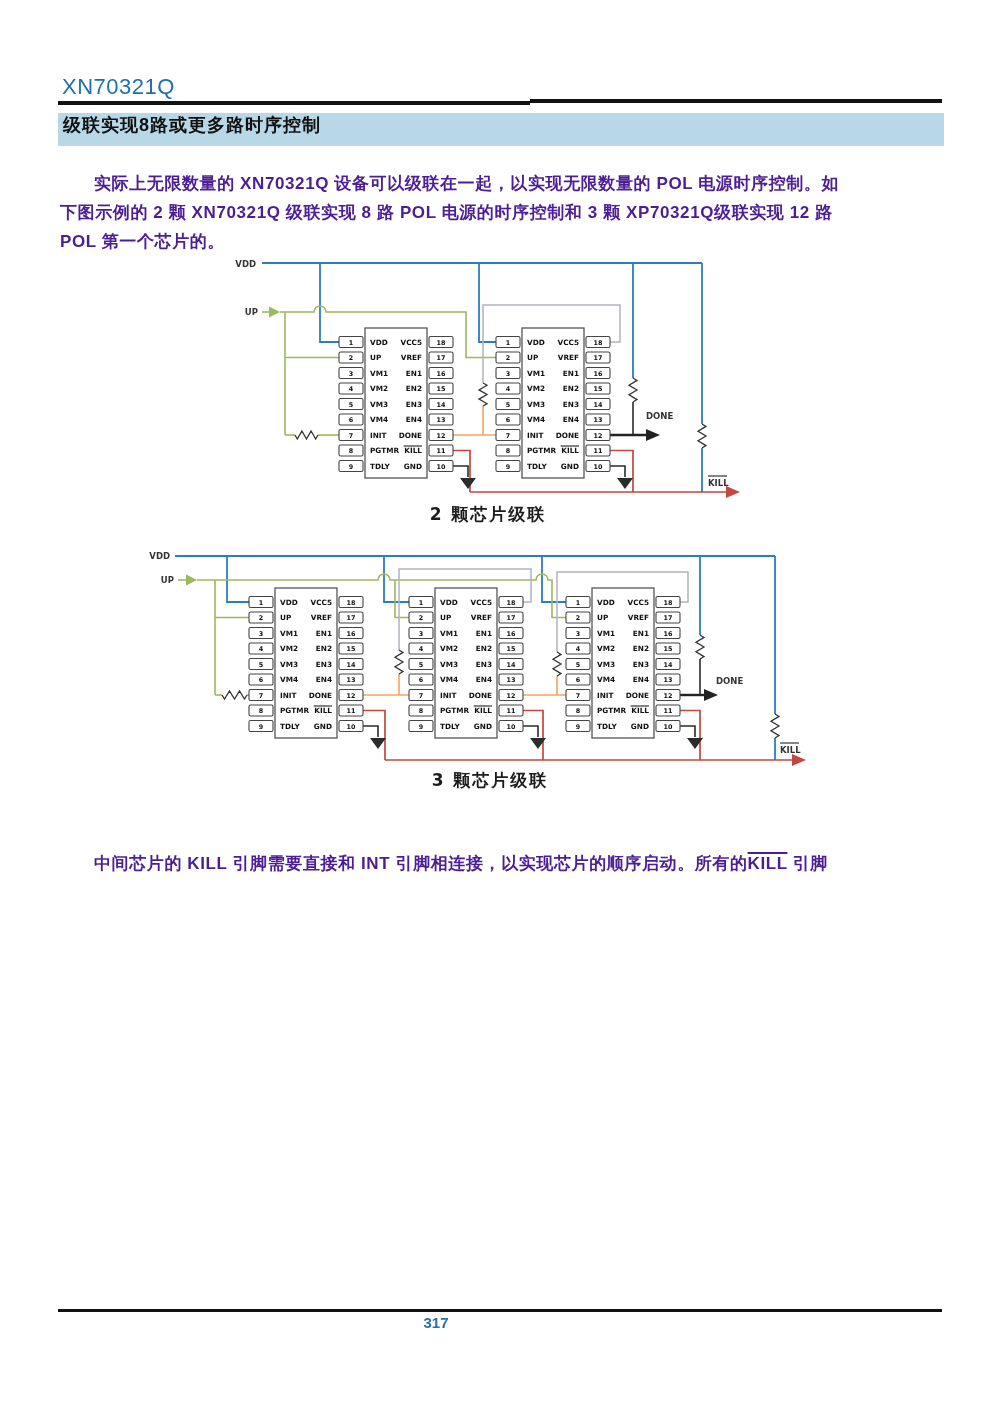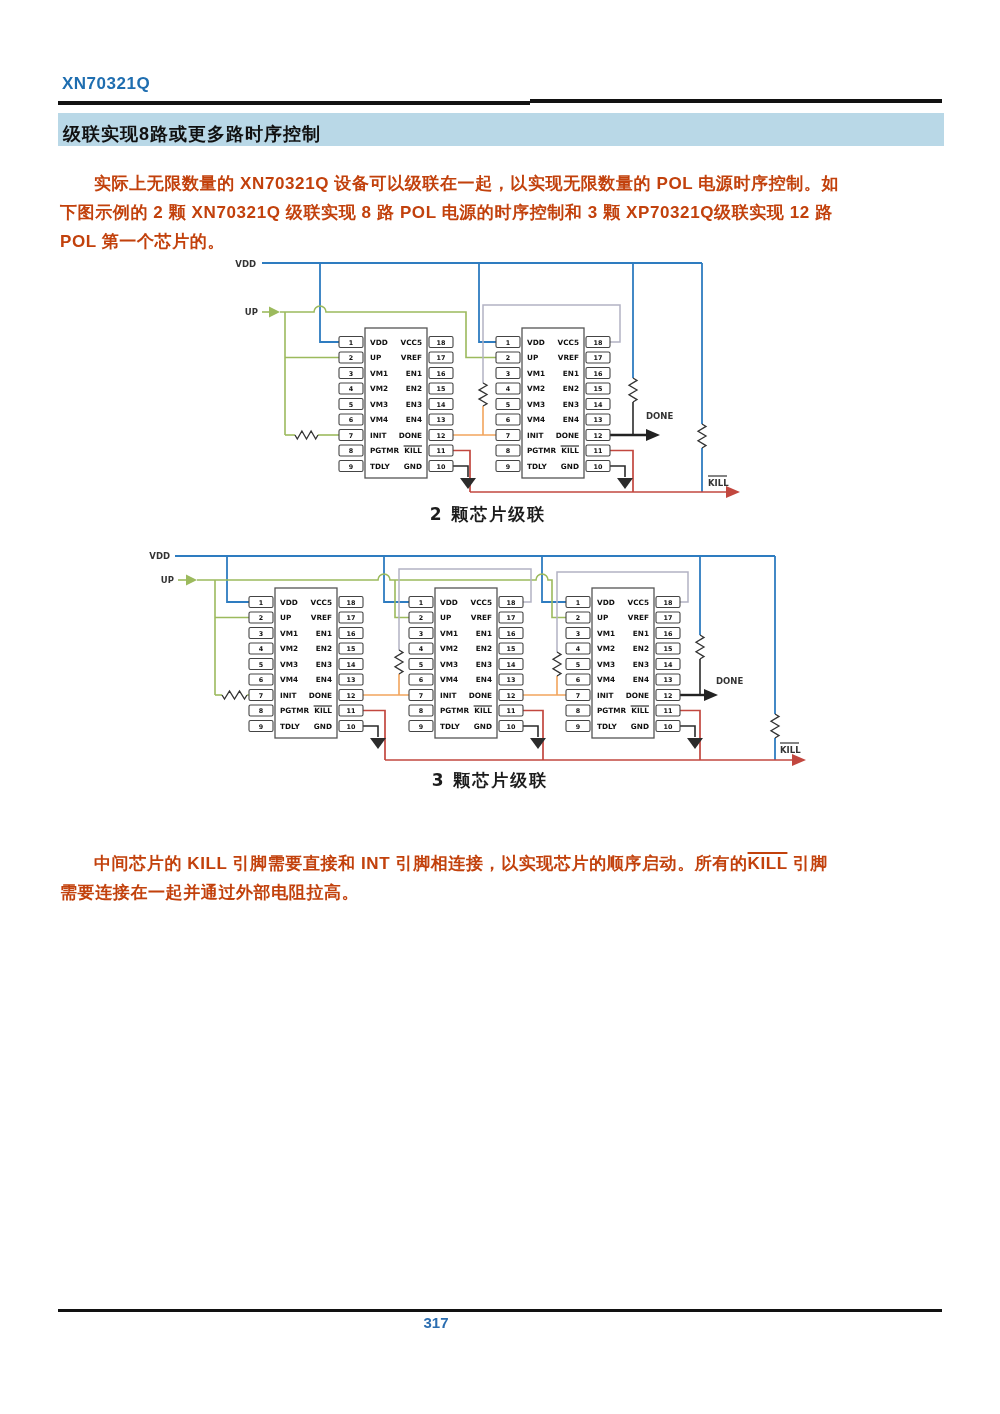--- a/index.html
+++ b/index.html
@@ -3,38 +3,38 @@
 <meta charset="utf-8">
 <style>
   html,body{margin:0;padding:0;background:#888;}
   .page{
     position:relative;width:1000px;height:1414px;margin:0 auto;
     background:#ffffff;overflow:hidden;
     font-family:"Liberation Sans",sans-serif;color:var(--ink,#1a1a1a);
   }
   .doc-title{
     position:absolute;left:62px;top:74px;
-    font-size:17px;font-weight:bold;color:var(--accent,#1f6eb0);letter-spacing:.5px;
+    font-size:22px;font-weight:normal;color:var(--accent,#1f6eb0);letter-spacing:.5px;
   }
   .rule{position:absolute;background:#121212;}
   .rule-a{left:58px;top:101px;width:472px;height:4px;}
   .rule-b{left:530px;top:99px;width:412px;height:3.5px;}
   .section-bar{
     position:absolute;left:58px;top:113px;width:886px;height:33px;
-    background:var(--bar-bg,#b9d8e7);display:flex;align-items:flex-end;
+    background:var(--bar-bg,#b9d8e7);display:flex;align-items:flex-start;
   }
   .section-bar span{
     font-size:18px;font-weight:bold;color:#101010;letter-spacing:1px;padding-left:5px;
   }
   .para{position:absolute;width:886px;}
   .para-top{left:60px;top:169px;}
   .notes{left:60px;top:849px;}
   .tline{
     height:29px;line-height:29px;font-size:17px;font-weight:600;
-    letter-spacing:.6px;white-space:nowrap;color:#c2410c;
+    letter-spacing:.6px;white-space:nowrap;color:#4c1d95;
   }
   .tline.ind{text-indent:34px;}
   .ovl{text-decoration:overline;text-decoration-thickness:1.5px;}
   .fig{position:absolute;left:0;top:0;width:1000px;height:1414px;}
 
   
   .wb{stroke:var(--wire-blue,#2e7cc0);stroke-width:1.8;fill:none;}
   .wg{stroke:var(--wire-green,#9cba5d);stroke-width:1.6;fill:none;}
   .wo{stroke:var(--wire-orange,#f2a45c);stroke-width:1.6;fill:none;}
   .wr{stroke:var(--wire-red,#c2473f);stroke-width:1.7;fill:none;}
@@ -515,19 +515,18 @@
       <line class="klbar" x1="780" y1="743" x2="799" y2="743"></line>
       <text class="cap" x="490" y="786">3 颗芯片级联</text>
     </g>
   </svg>
 
   <div class="para notes">
     <div>
       </div>
     <div>
         <div class="tline ind"><span>中间芯片的 KILL 引脚需要直接和 INT 引脚相连接，以实现芯片的顺序启动。所有的</span><span class="ovl">KILL</span><span> 引脚</span></div>
-        <div class="tline"><span>需要连接在一起并通过外部电阻拉高。</span></div>
       </div>
   </div>
 
   <div class="rule footer-rule"></div>
   <div class="page-number">317</div>
 </div>
 
 </body></html>

